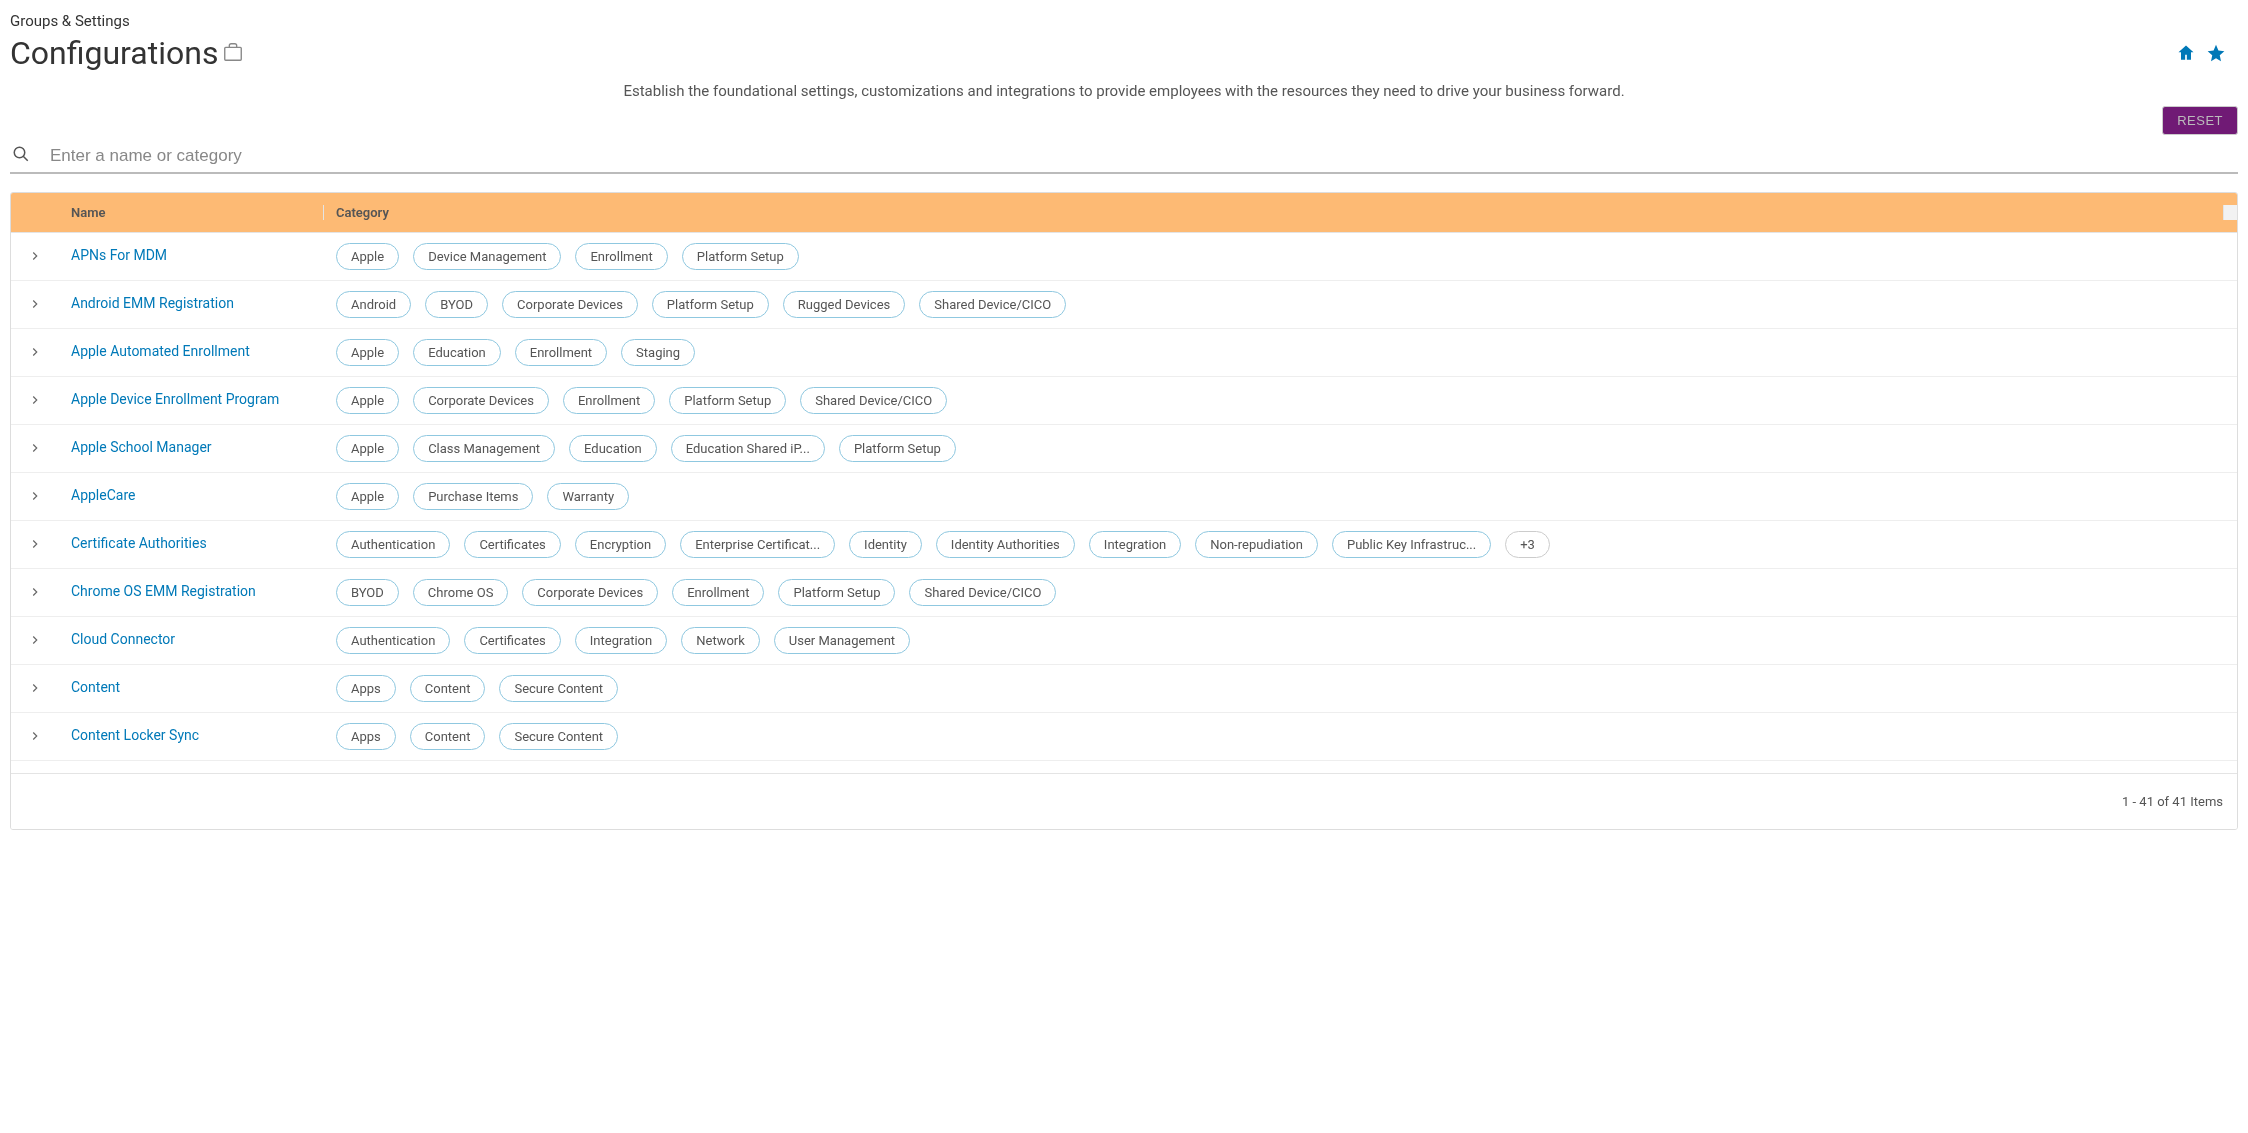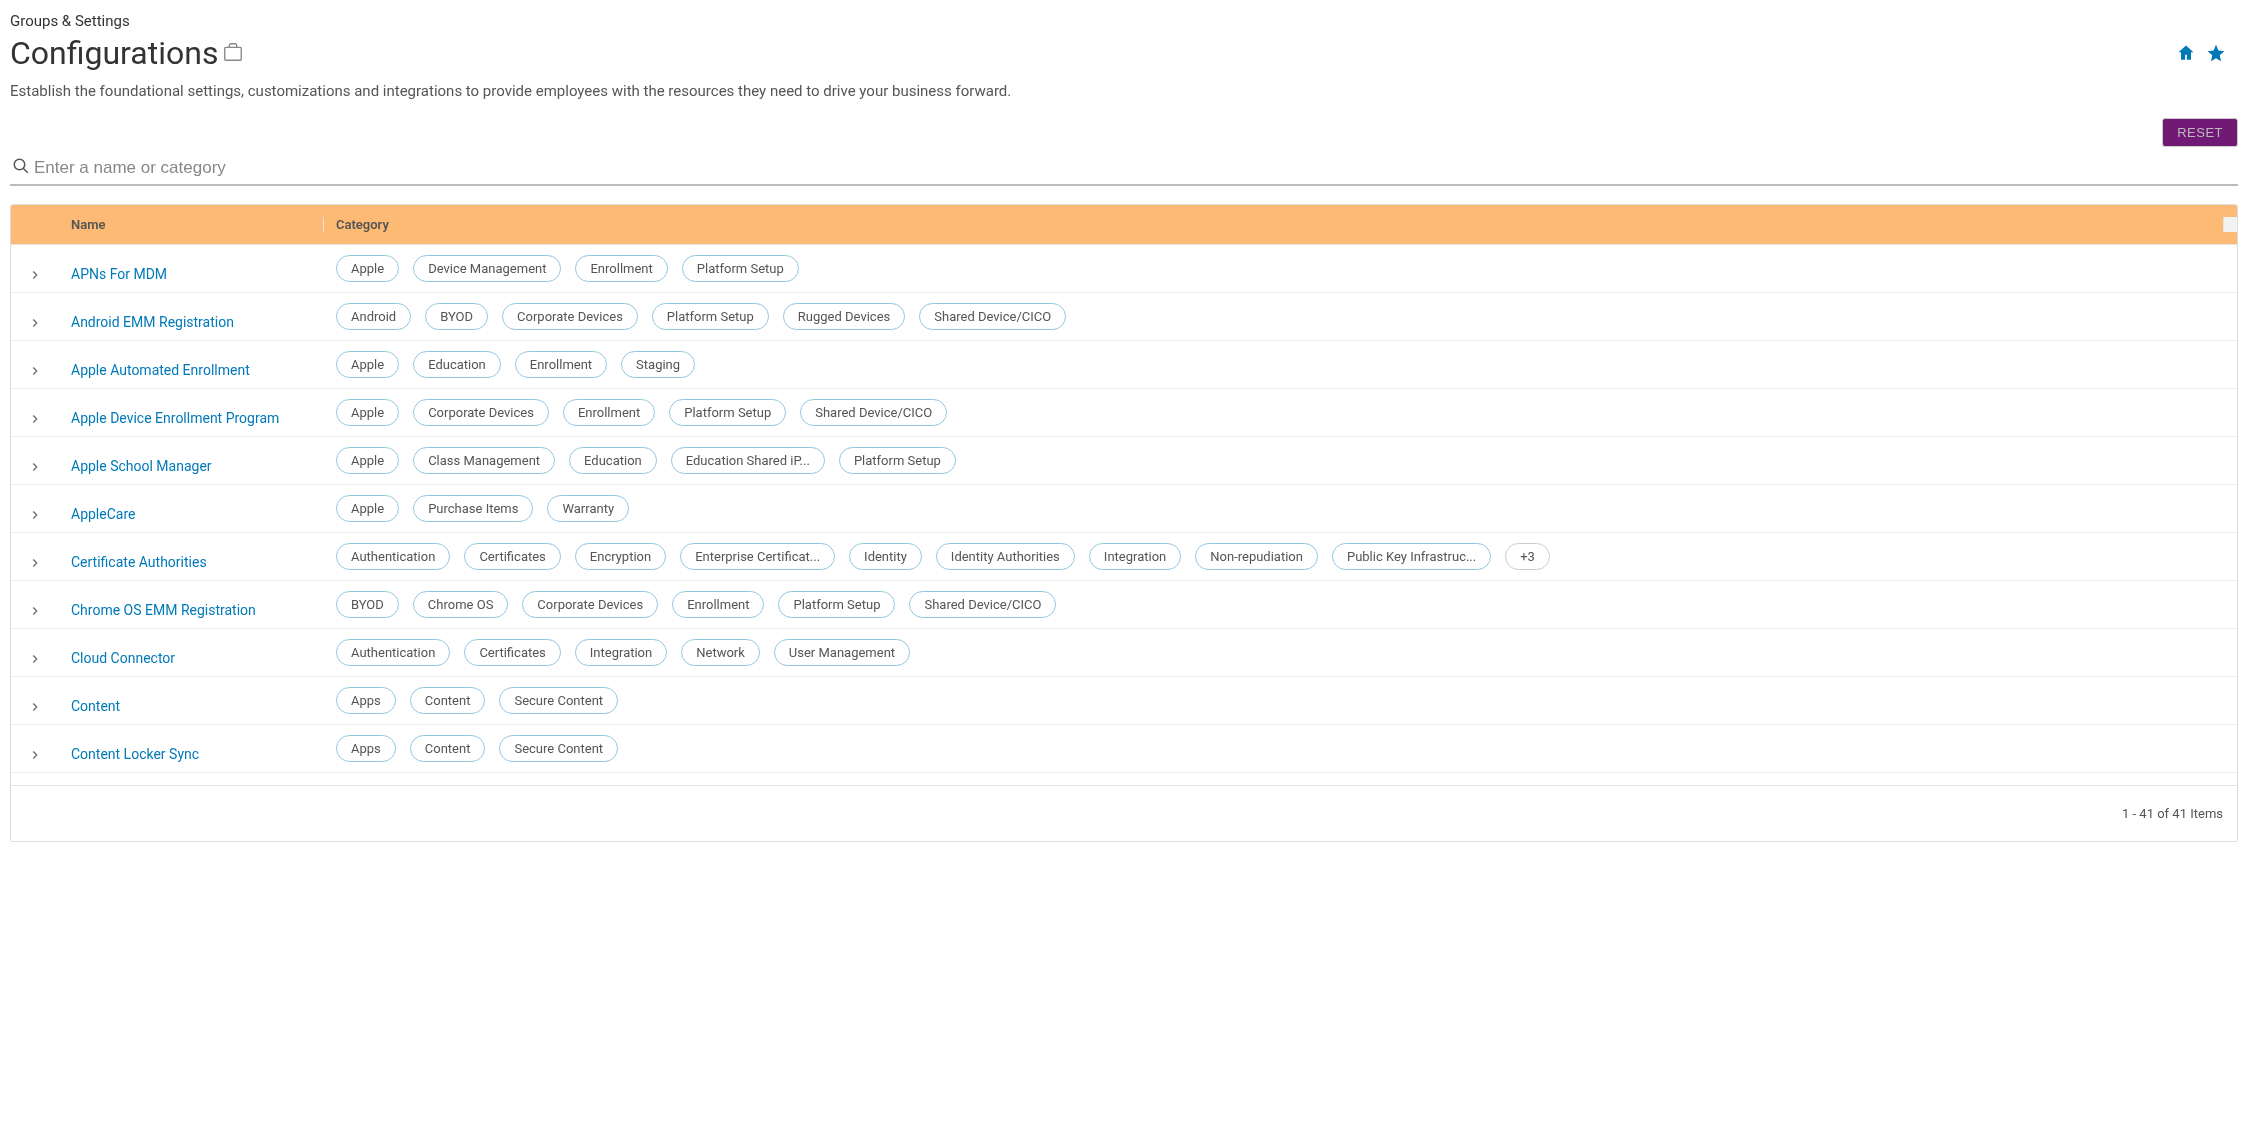--- a/index.html
+++ b/index.html
@@ -42,21 +42,22 @@
 }
 .home-icon, .star-icon {
   cursor: pointer;
 }
 .home-icon svg, .star-icon svg { display: block; }
 .home-icon { color: #0078b7; }
 .star-icon { color: #0078b7; }
 .description {
   color: #565656;
   font-size: 15px;
-  margin-bottom: 18px;
+  margin-bottom: 6px;
+  text-align: center;
 }
 .toolbar {
   display: flex;
   justify-content: flex-end;
   margin-bottom: 6px;
 }
 .reset-btn {
   border: 1px solid #ccc;
   background: #701a75;
   color: #bbb;
@@ -65,21 +66,21 @@
   letter-spacing: 0.5px;
   cursor: default;
   border-radius: 3px;
 }
 .search-row {
   display: flex;
   align-items: center;
   border-bottom: 2px solid #bbb;
   padding: 4px 2px 6px 2px;
   margin-bottom: 18px;
-  gap: 4px;
+  gap: 20px;
 }
 .search-row .search-icon { color: #555; }
 .search-input {
   border: none;
   outline: none;
   font-size: 17px;
   color: #666;
   flex: 1;
   background: transparent;
 }
@@ -103,21 +104,21 @@
 .col-name { width: 265px; flex-shrink: 0; padding-left: 12px; border-right: 1px solid #e4e4e4; }
 .col-category { flex: 1; padding-left: 12px; }
 .scroll-gutter { width: 14px; flex-shrink:0; background:#f2f2f2; border-left:1px solid #e4e4e4; }
 .table-body {
   height: 540px;
   overflow-y: auto;
   position: relative;
 }
 .row {
   display: flex;
-  align-items: flex-end;
+  align-items: flex-start;
   border-bottom: 1px solid #eee;
   padding: 10px 0;
 }
 .row .col-expand {
   display:flex;
   align-items:center;
   justify-content:center;
   padding-top: 6px;
 }
 .chevron {

